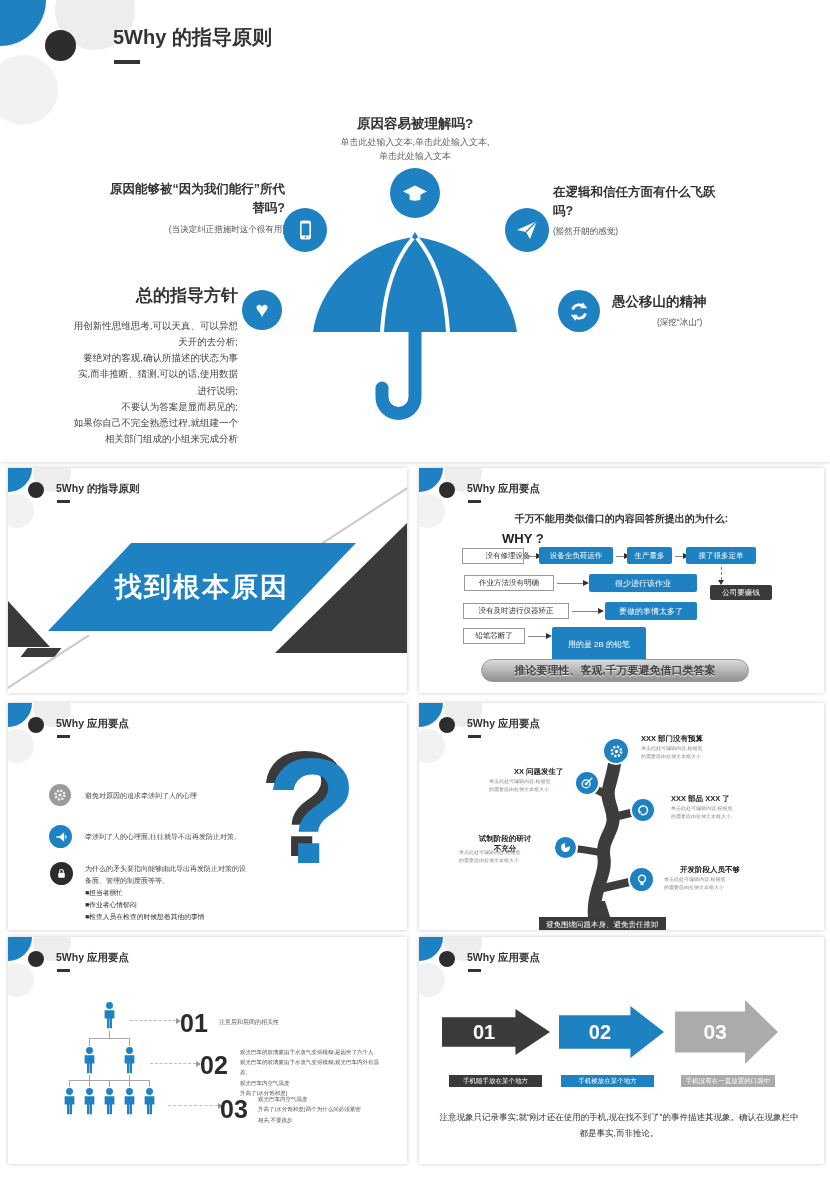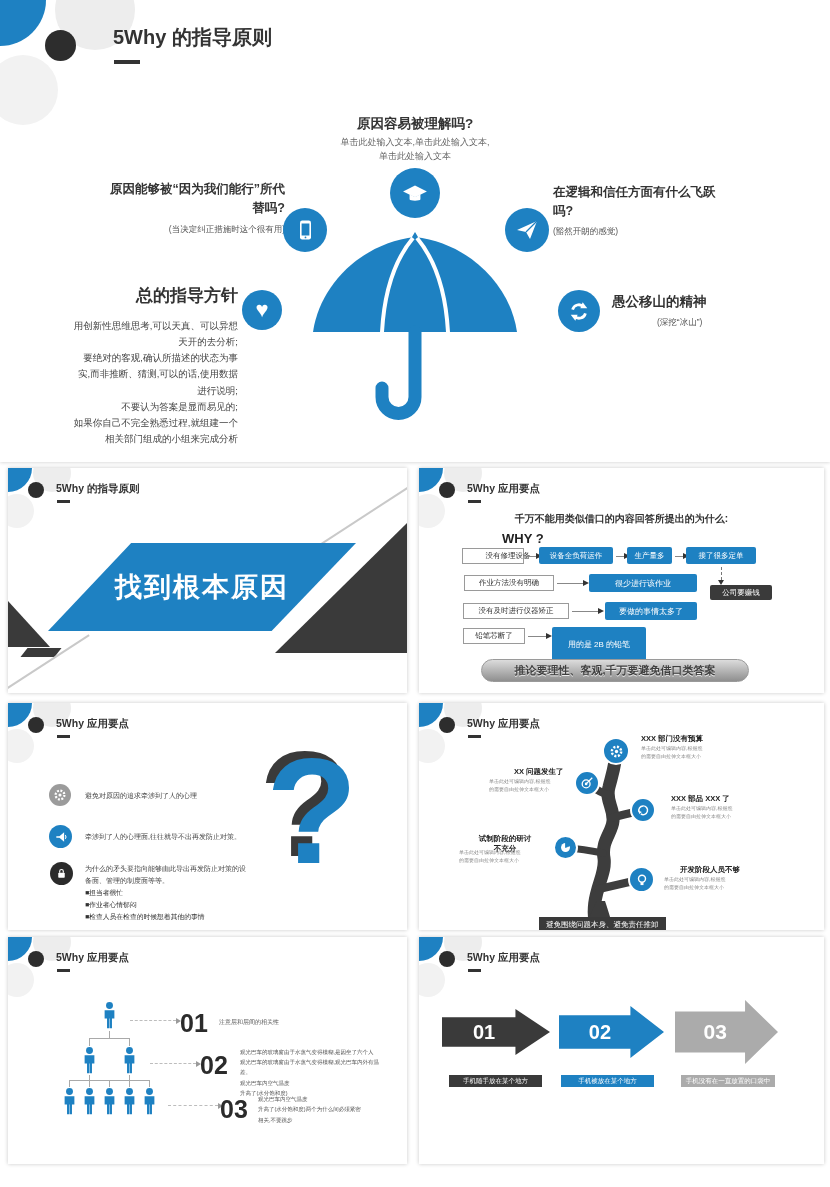--- a/index.html
+++ b/index.html
@@ -363,15 +363,16 @@
         <span>02</span>
       </div>
     <div class="abs fatarrow" style="left:256px;top:63px;width:103px;height:64px;background:#ABABAB;font-size:21px;">
         <span>03</span>
       </div>
 
     <div class="abs abar" style="left:30px;top:138px;width:93px;height:12px;background:#3A3A3A;">手机随手放在某个地方</div>
     <div class="abs abar" style="left:142px;top:138px;width:93px;height:12px;background:#1E81C2;">手机被放在某个地方</div>
     <div class="abs abar" style="left:262px;top:138px;width:94px;height:12px;background:#ABABAB;">手机没有在一直放置的口袋中</div>
 
+    <div class="abs" style="left:20px;top:172px;width:360px;text-align:center;font-size:8.5px;color:#333;line-height:1.9;">注意现象只记录事实;就“刚才还在使用的手机,现在找不到了”的事件描述其现象。确认在现象栏中都是事实,而非推论。</div>
   </div>
 
 </div>
 
 </body></html>

